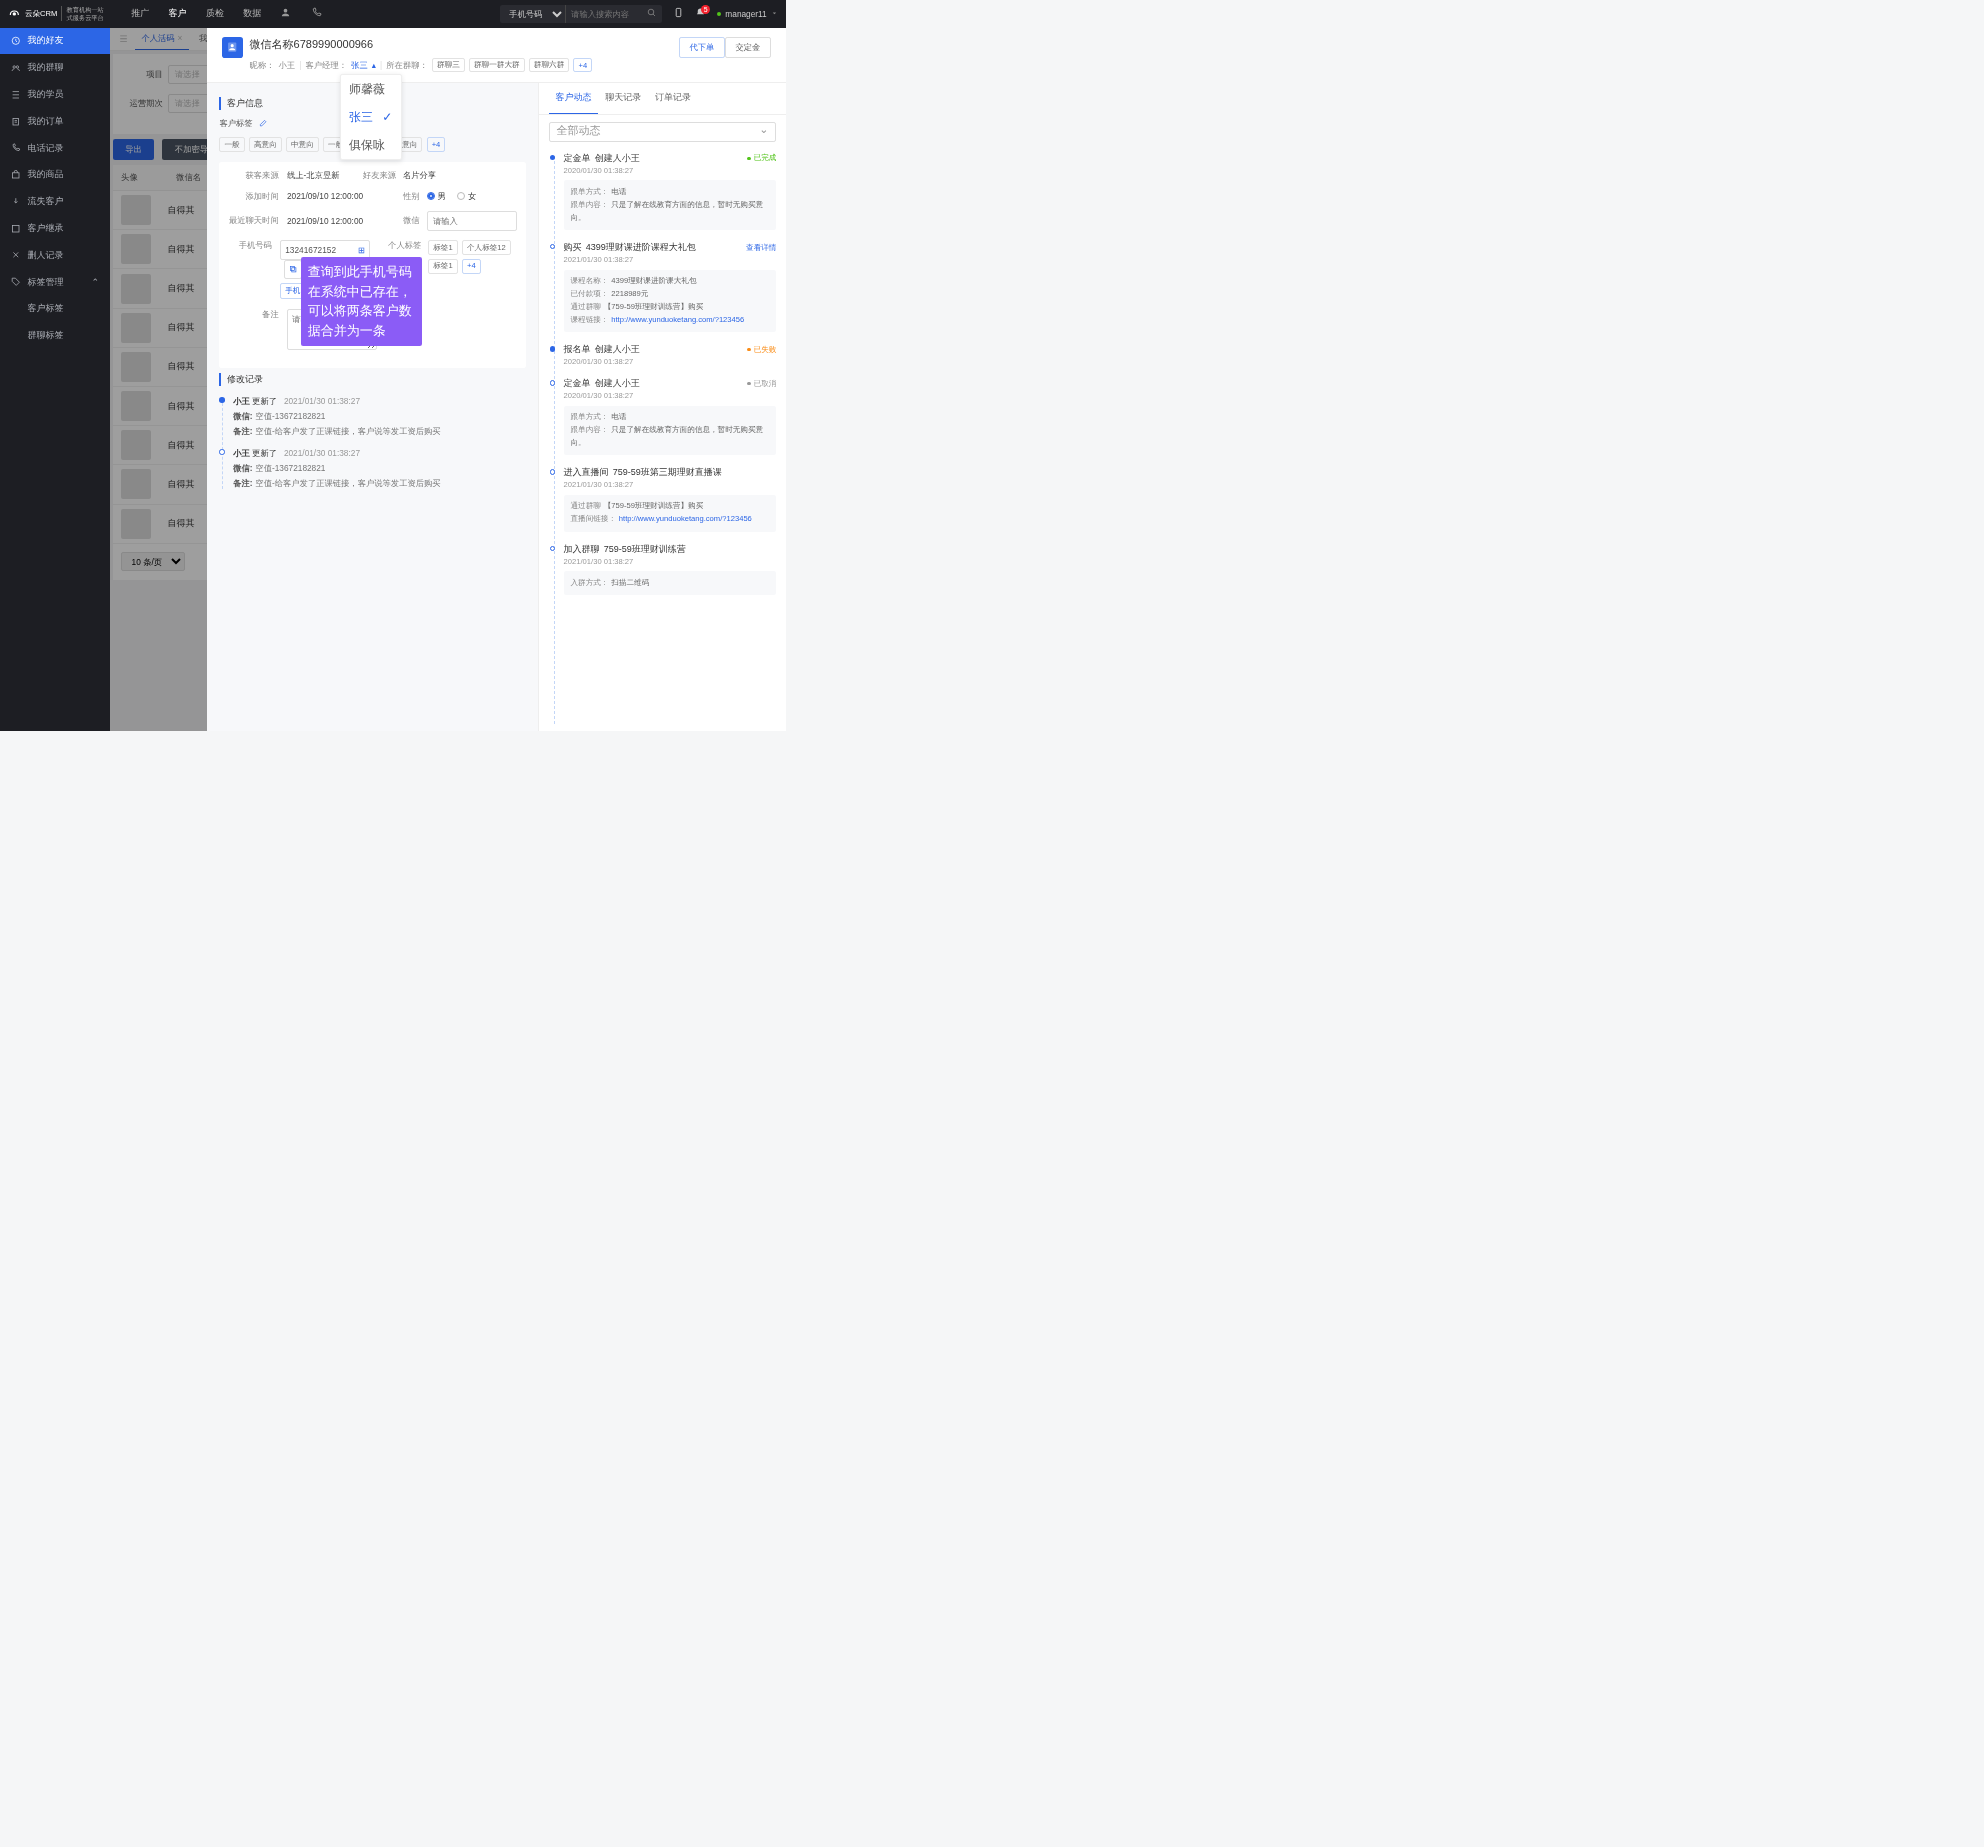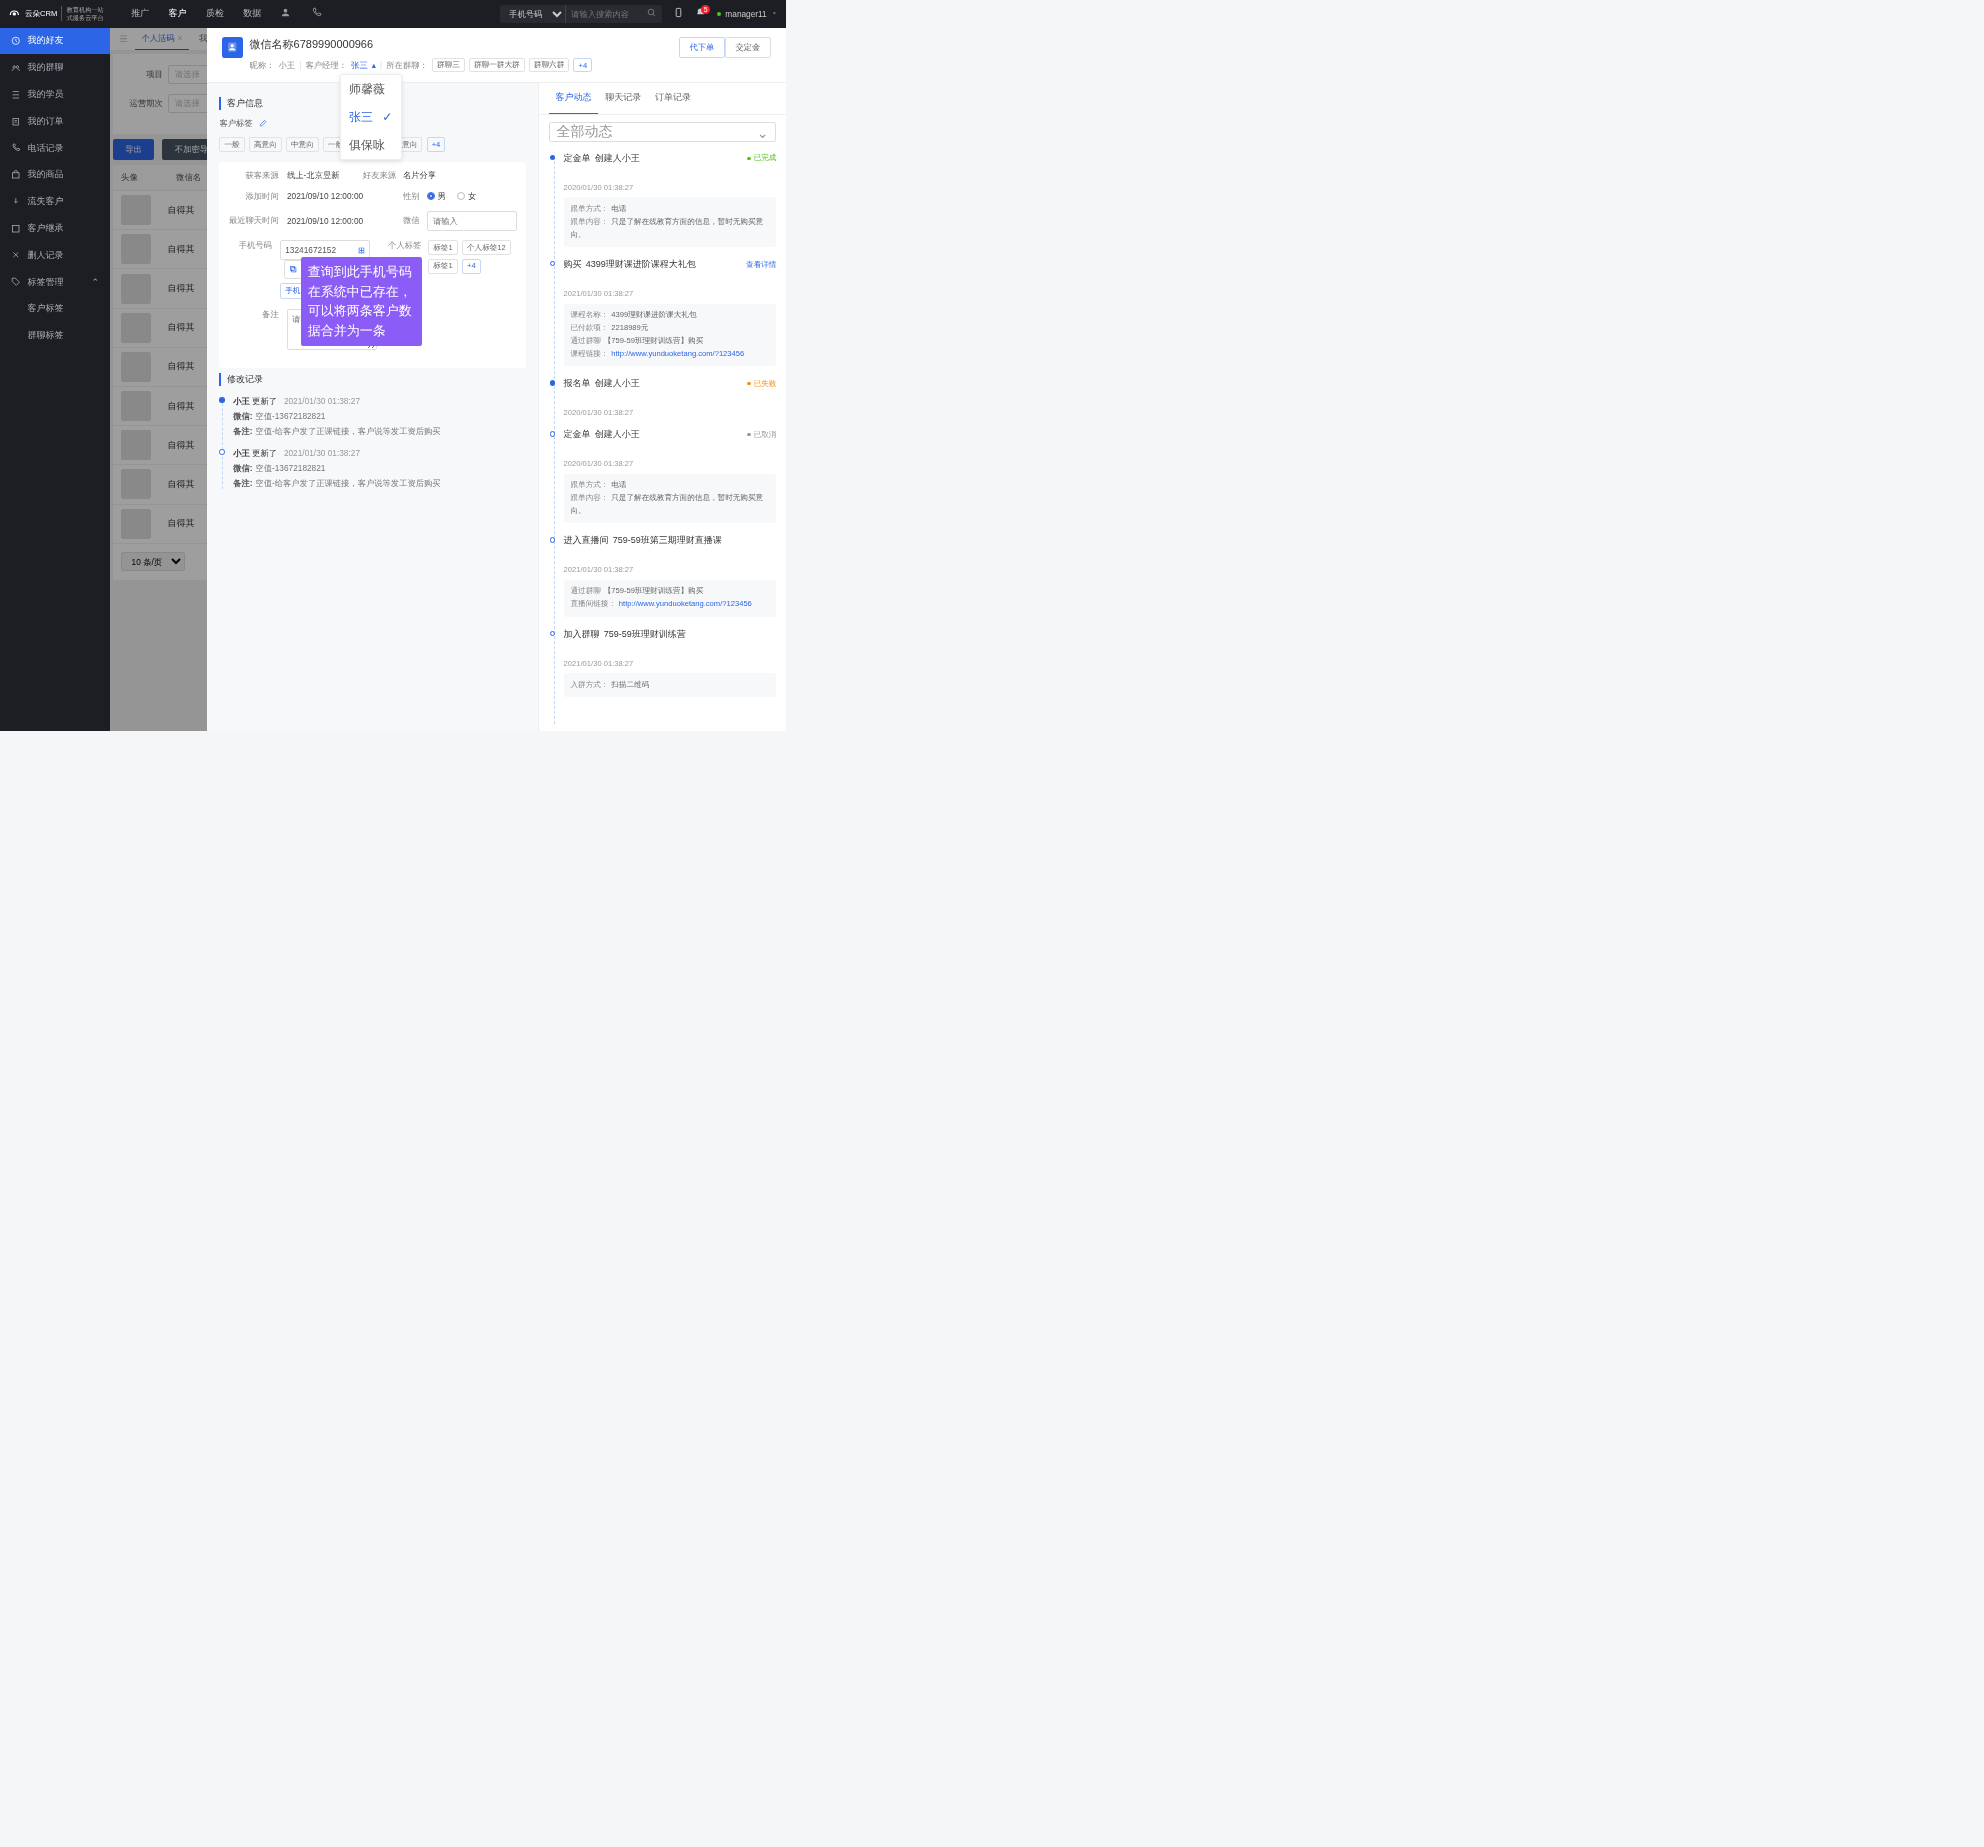--- a/index.html
+++ b/index.html
@@ -99,29 +99,29 @@
 .mitem .mdot.hollow{background:#fff;border:0.7px solid #2c66e6}
 .mitem .mhead{color:#333}
 .mitem .mtime{color:#999;margin-left:6.9px}
 .mitem .mrow{color:#777;margin-top:4.1px}
 .mitem .mrow b{color:#555;font-weight:bold;margin-right:2.8px}
 
 .rtabs{display:flex;border-bottom:0.7px solid #eee;padding:0 9.6px}
 .rtabs span{padding:8.3px 6.9px;font-size:9px;color:#666;cursor:pointer}
 .rtabs span.active{color:#2c66e6;border-bottom:1.4px solid #2c66e6}
 .rfilter{padding:6.9px 9.6px}
-.rfilter .sel{border:0.7px solid #ddd;border-radius:2.1px;height:20.7px;width:100%;padding:0 6.9px;color:#999;font-size:14px;display:flex;align-items:flex-end;justify-content:space-between}
+.rfilter .sel{border:0.7px solid #ddd;border-radius:2.1px;height:20.7px;width:100%;padding:0 6.9px;color:#999;font-size:11px;display:flex;align-items:flex-start;justify-content:space-between}
 .feed{flex:1;overflow-y:auto;padding:2.8px 9.6px 9.6px;position:relative}
 .feed .fline{position:absolute;left:14.5px;top:6.9px;bottom:6.9px;border-left:0.7px dashed #c3d6f7}
 .fitem{position:relative;padding-left:15px;margin-bottom:11px}
 .fitem .fdot{position:absolute;left:1.4px;top:2.8px;width:5.5px;height:5.5px;border-radius:50%;background:#2c66e6}
 .fitem .fdot.hollow{background:#fff;border:0.7px solid #2c66e6}
 .fitem .fhead{font-size:9px;display:flex;align-items:center;gap:4.1px}
 .fitem .fhead .tit{font-weight:500}
-.fitem .ftime{font-size:7.6px;color:#999;margin-top:18px}
+.fitem .ftime{font-size:7.6px;color:#999;margin-top:1px}
 .status{margin-left:auto;font-size:7.6px;display:flex;align-items:center;gap:2.8px}
 .status.done{color:#52c41a}
 .status.fail{color:#fa8c16}
 .status.cancel{color:#999}
 .status i{width:3.4px;height:3.4px;border-radius:50%;background:currentColor}
 .detaillink{color:#2c66e6;font-size:7.6px;cursor:pointer}
 .fcard{background:#f7f8fa;border-radius:2.1px;padding:5.5px 6.9px;margin-top:5.5px;font-size:7.6px;color:#666;line-height:1.7}
 .fcard .fl{color:#888;margin-right:2.8px}
 .fcard a{color:#2c66e6;text-decoration:none}
 svg{flex-shrink:0}

